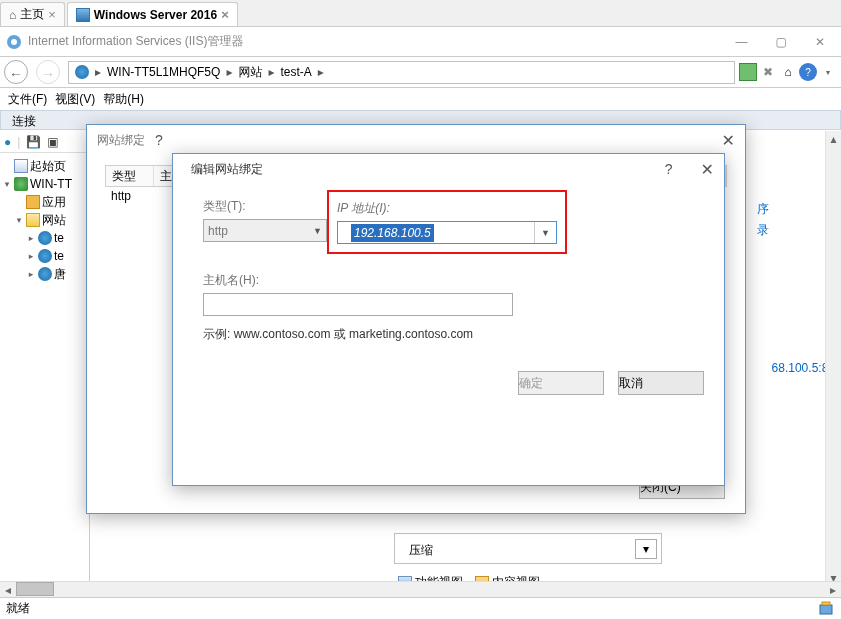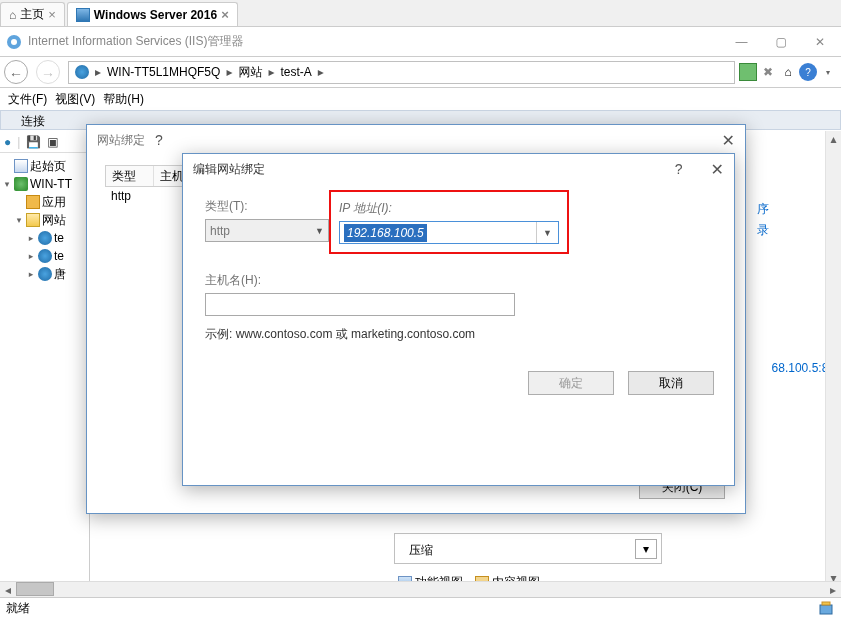--- a/index.html
+++ b/index.html
@@ -20,21 +20,21 @@
 .arrowcircle { width:24px;height:24px;border:1px solid #aaa;border-radius:50%;display:flex;align-items:center;justify-content:center;color:#666;font-size:14px;}
 .addrbar { flex: 1; height: 23px; border: 1px solid #c0c0c0; margin: 0 4px; display: flex; align-items: center; padding: 0 6px; gap: 6px; }
 .addrbar .globe { width:14px;height:14px;background:radial-gradient(circle,#4aa3e0,#1f6aa5);border-radius:50%;}
 .addrbar .crumb-sep { color:#555; }
 .rightnavicons { display:flex; gap:2px; padding-right:4px;}
 .rightnavicons span { width:18px;height:18px;display:flex;align-items:center;justify-content:center;}
 
 .menubar { height: 22px; display: flex; align-items: center; padding: 0 4px; gap: 0;}
 .menubar span { padding: 2px 4px; }
 
-.pane-header { height: 20px; background: #e8edf3; border: 1px solid #c9d4e2; padding: 2px 20px; }
+.pane-header { height: 20px; background: #e8edf3; border: 1px solid #c9d4e2; padding: 2px 11px; }
 .left-tree { position:absolute; left:0; top:131px; width:90px; bottom:33px; border-right:1px solid #ccc;}
 .tree-toolbar { height:22px; border-bottom:1px solid #ddd; display:flex; align-items:center; gap:6px; padding:0 4px; color:#444;}
 .tree { padding:4px 2px; }
 .tree-row { display:flex;align-items:center;gap:2px;height:18px;white-space:nowrap;}
 .tree-row .exp { width:10px;text-align:center;color:#666;font-size:9px;}
 .tree-row .ic { width:14px;height:14px;display:inline-block;}
 .ic-home { background:linear-gradient(#fff,#c7d8ef);border:1px solid #6d93c4;}
 .ic-srv { background:radial-gradient(circle,#6cc06c,#2a8a2a);border-radius:2px;}
 .ic-app { background:#f0b94a;border:1px solid #c78a12;}
 .ic-fold { background:linear-gradient(#ffe9a8,#f3c94e);border:1px solid #c9a227;}
@@ -55,35 +55,35 @@
 .scrollh .thumb { width:38px;height:14px;background:#c6c6c6;border:1px solid #aaa;margin:0;}
 .scrollh .arrow { width:16px;height:16px;display:flex;align-items:center;justify-content:center;color:#666;}
 
 
 .dlg { position:absolute; background:#fff; border:1px solid #6693c4; box-shadow:0 4px 18px rgba(0,0,0,.3);}
 .dlg-title { height:30px; display:flex;align-items:center;padding:0 10px;color:#777;gap:10px;}
 .dlg-title .dlg-close { margin-left:auto; font-size:16px; color:#555;}
 .dlg-title .dlg-q { color:#555; font-size:14px;}
 .dlg-body { padding: 10px 18px; }
 .dlg-btnrow { display:flex; justify-content:flex-end; gap:14px; padding:14px 20px;}
-.btn { width:86px;height:24px;border:1px solid #adadad;background:#e9e9e9;display:flex;align-items:center;justify-content:center;}
+.btn { width:86px;height:24px;border:1px solid #adadad;background:#e9e9e9;display:flex;align-items:center;}
 .btn.disabled { color:#9a9a9a; background:#efefef;}
 .table-head { display:flex; height:22px; border:1px solid #cfcfcf; background:#fafafa;}
 .table-head .col { padding:2px 6px; border-right:1px solid #e0e0e0;}
 .table-row { display:flex; height:20px;}
 .table-row .col { padding:2px 6px;}
 .col-type{width:48px;} .col-host{flex:1;}
 
 .field-lbl { margin-bottom:4px; color:#737373;}
 .select, .input { height:23px; border:1px solid #a9a9a9; padding:0 4px; background:#fff; display:flex;align-items:center;}
 .select .caret { margin-left:auto; font-size:9px; color:#555;}
 .select.disabled { background:#efefef; color:#777;}
 .hl-box { border:2px solid #e11; padding:8px; }
 .ip-sel { border:1px solid #4a90d9; background:#fff; height:23px; display:flex;align-items:center;}
-.ip-sel .val { background:#2a6fbf; color:#fff; padding:2px 3px; margin:4px;}
+.ip-sel .val { background:#2a6fbf; color:#fff; padding:2px 3px; margin:13px;}
 .ip-sel .caret{ margin-left:auto; padding:0 6px;font-size:9px;color:#555;border-left:1px solid #ccc;height:100%;display:flex;align-items:center;}
 
 .vscroll { position:absolute; right:0; top:0; bottom:0; width:16px; background:#f0f0f0; border-left:1px solid #e2e2e2;}
 .vscroll .arrow { height:16px;display:flex;align-items:center;justify-content:center;color:#666;}
 .vscroll .arrow.bot { position:absolute;bottom:0;width:100%;}
 </style>
 </head>
 <body>
 
 <div class="tabbar">
@@ -255,21 +255,21 @@
       <div class="col col-host"></div>
     </div>
   </div>
   <div style="position:absolute; right:20px; bottom:14px;">
     <div class="btn">
         <span>关闭(C)</span>
       </div>
   </div>
 </div>
 
-<div class="dlg" style="left:182px; top:153px; width:553px; height:333px;">
+<div class="dlg" style="left:172px; top:153px; width:553px; height:333px;padding-left:8px;">
   <div class="dlg-title" style="color:#333">
     <span>编辑网站绑定</span>
     <span style="margin-left:auto"></span>
     <span class="dlg-q">?</span>
     <span class="dlg-close" style="margin-left:18px">✕</span>
   </div>
   <div class="dlg-body" style="padding:14px 22px;">
     <div style="display:flex; gap:0; align-items:flex-start;">
 
       <div style="width:124px;">

